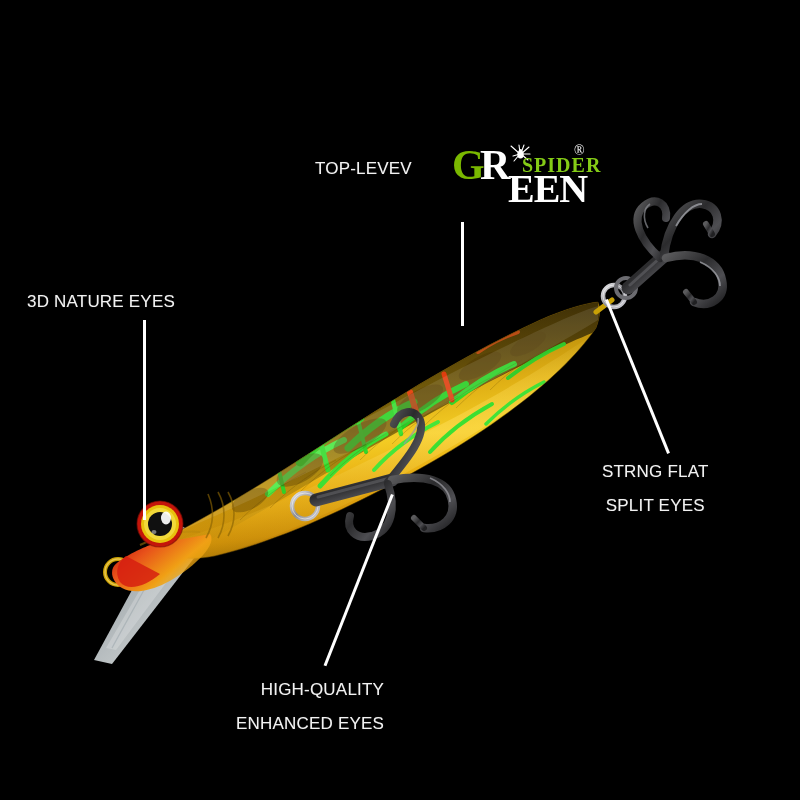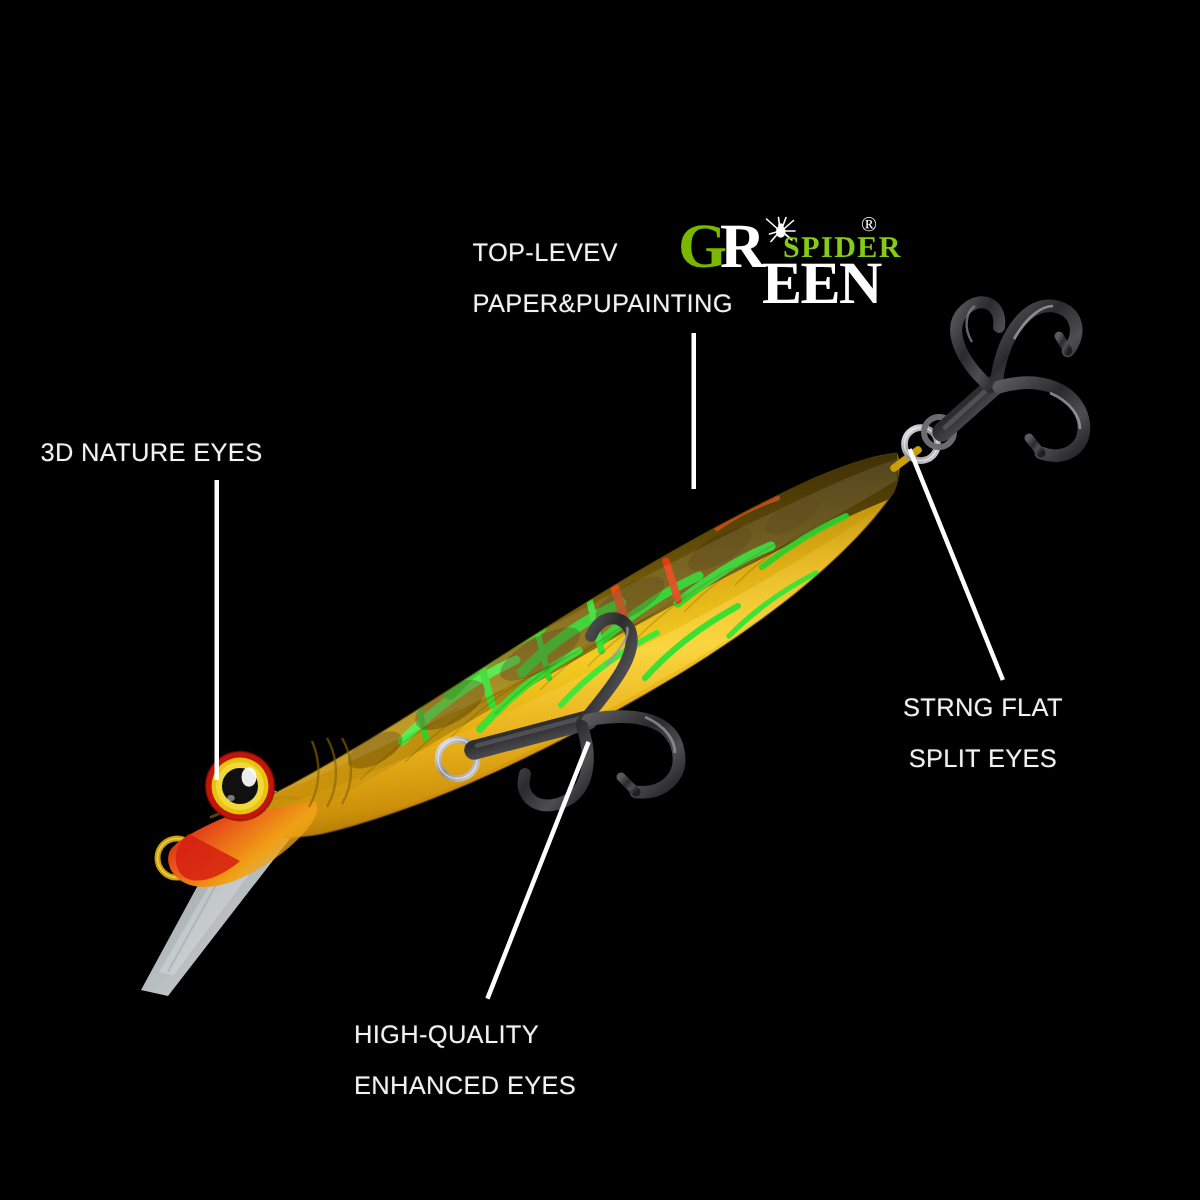--- a/index.html
+++ b/index.html
@@ -24,21 +24,21 @@
     font-weight: 400;
     letter-spacing: 0.2px;
     line-height: 34px;
     white-space: pre;
     text-shadow: 0 0 1px rgba(255,255,255,.25);
   }
   #anno-eyes   { left: 27px;  top: 285px; }
   #anno-top    { left: 315px; top: 152px; }
   #anno-top2   { left: 315px; top: 186px; }
   #anno-ring   { left: 602px; top: 455px; text-align: center; }
-  #anno-hook   { left: 236px; top: 673px; }
+  #anno-hook   { left: 236px; top: 673px; text-align: right; }
 
   
   #logo {
     position: absolute;
     left: 452px;
     top: 140px;
     width: 140px;
     height: 48px;
   }
   .logo-g {
@@ -363,21 +363,20 @@
 
   <div class="leader" id="leader-eyes"></div>
   <div class="leader" id="leader-top"></div>
   <div class="leader" id="leader-ring"></div>
   <div class="leader" id="leader-hook"></div>
 
   <div class="anno" id="anno-eyes">3D NATURE EYES</div>
 
   <div class="anno" id="anno-top">TOP-LEVEV</div>
 
-  <div class="anno" id="anno-top2">PAPER&amp;PUPAINTING</div>
 
   <div class="anno" id="anno-ring"><span>STRNG FLAT</span><br><span>SPLIT EYES</span></div>
 
   <div class="anno" id="anno-hook"><span>HIGH-QUALITY</span><br><span>ENHANCED EYES</span></div>
 
   <div id="logo">
     <span class="logo-g">G</span>
     <span class="logo-r">R</span>
     <span class="logo-een">EEN</span>
     <svg class="spider-glyph" viewBox="0 0 30 24">

